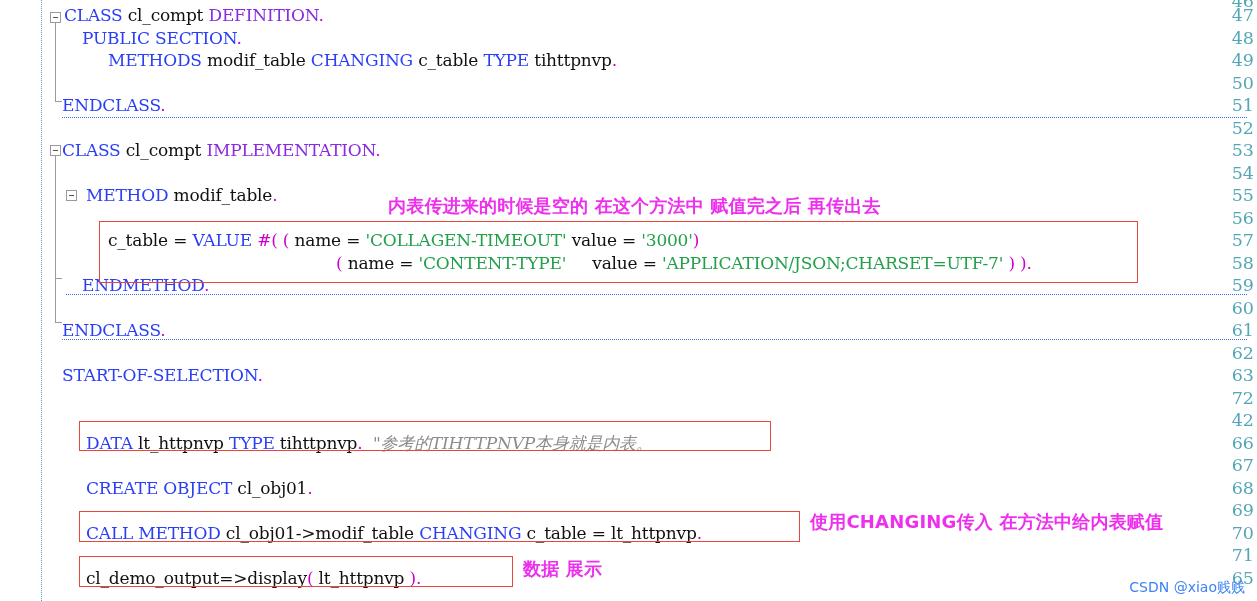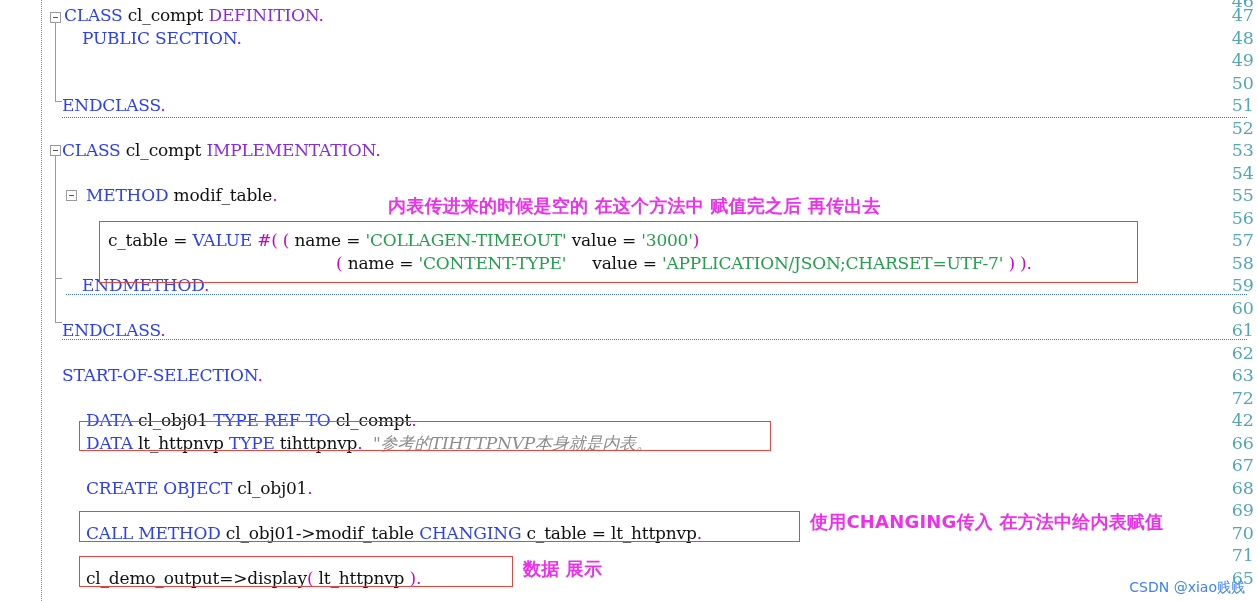--- a/index.html
+++ b/index.html
@@ -182,41 +182,41 @@
   <div class="fold-end" style="left:55px; top:322px; width:7px"></div>
 
   <div class="fold-box" style="left:66px; top:190px"></div>
   <div class="fold-line" style="left:55px; top:201px; height:77px"></div>
   <div class="fold-end" style="left:55px; top:278px; width:7px"></div>
 
   <div class="cline" style="top:4px"><span class="kw">CLASS</span><span class="id"> </span><span class="id">cl_compt</span><span class="id"> </span><span class="kw2">DEFINITION</span><span class="pn">.</span></div>
 
   <div class="cline" style="top:26.5px; left:82px"><span class="kw">PUBLIC SECTION</span><span class="pn">.</span></div>
 
+  <div class="cline" style="top:49px; left:108px"><span class="kw">METHODS</span><span> </span><span class="id">modif_table</span><span> </span><span class="kw">CHANGING</span><span> </span><span class="id">c_table</span><span> </span><span class="kw">TYPE</span><span> </span><span class="id">tihttpnvp</span><span class="pn">.</span></div>
 
   <div class="cline" style="top:94px; left:62px"><span class="kw">ENDCLASS</span><span class="pn">.</span></div>
   <div class="dotline" style="left:62px; top:117px; width:1185px"></div>
 
   <div class="cline" style="top:139px; left:62px"><span class="kw">CLASS</span><span> </span><span class="id">cl_compt</span><span> </span><span class="kw2">IMPLEMENTATION</span><span class="pn">.</span></div>
 
   <div class="cline" style="top:184px; left:86px"><span class="kw">METHOD</span><span> </span><span class="id">modif_table</span><span class="pn">.</span></div>
 
   <div class="cline" style="top:229px; left:108px"><span class="id">c_table</span><span class="id"> = </span><span class="kw">VALUE</span><span> </span><span class="pn">#(</span><span> </span><span class="pn">( </span><span class="id">name</span><span class="id"> = </span><span class="str">'COLLAGEN-TIMEOUT'</span><span> </span><span class="id">value</span><span class="id"> = </span><span class="str">'3000'</span><span class="pn">)</span></div>
 
   <div class="cline" style="top:251.5px; left:336px"><span class="pn">( </span><span class="id">name</span><span class="id"> = </span><span class="str">'CONTENT-TYPE'</span><span>     </span><span class="id">value</span><span class="id"> = </span><span class="str">'APPLICATION/JSON;CHARSET=UTF-7'</span><span class="pn"> ) </span><span class="pn">)</span><span class="pn">.</span></div>
 
   <div class="cline" style="top:274px; left:82px"><span class="kw">ENDMETHOD</span><span class="pn">.</span></div>
   <div class="dotline" style="left:66px; top:294px; width:1181px"></div>
 
   <div class="cline" style="top:319px; left:62px"><span class="kw">ENDCLASS</span><span class="pn">.</span></div>
   <div class="dotline" style="left:62px; top:339px; width:1185px"></div>
 
   <div class="cline" style="top:364px; left:62px"><span class="kw">START-OF-SELECTION</span><span class="pn">.</span></div>
 
-  <div class="cline" style="top:409px; left:86px"><span class="kw">DATA</span><span> </span><span class="id">cl_obj01</span><span> </span><span class="kw">TYPE REF TO</span><span> </span><span class="id">cl_compt</span><span class="pn">.</span></div>
 
   <div class="cline" style="top:431.5px; left:86px"><span class="kw">DATA</span><span> </span><span class="id">lt_httpnvp</span><span> </span><span class="kw">TYPE</span><span> </span><span class="id">tihttpnvp</span><span class="pn">.</span><span>  </span><span class="cmt">"参考的TIHTTPNVP本身就是内表。</span></div>
 
   <div class="cline" style="top:476.5px; left:86px"><span class="kw">CREATE OBJECT</span><span> </span><span class="id">cl_obj01</span><span class="pn">.</span></div>
 
   <div class="cline" style="top:521.5px; left:86px"><span class="kw">CALL METHOD</span><span> </span><span class="id">cl_obj01-&gt;modif_table</span><span> </span><span class="kw">CHANGING</span><span> </span><span class="id">c_table</span><span class="id"> = </span><span class="id">lt_httpnvp</span><span class="pn">.</span></div>
 
   <div class="cline" style="top:566.5px; left:86px"><span class="id">cl_demo_output=&gt;display</span><span class="pn">( </span><span class="id">lt_httpnvp</span><span class="pn"> )</span><span class="pn">.</span></div>
 
   <div class="redbox" style="left:99px;  top:221px; width:1039px; height:62px"></div>

